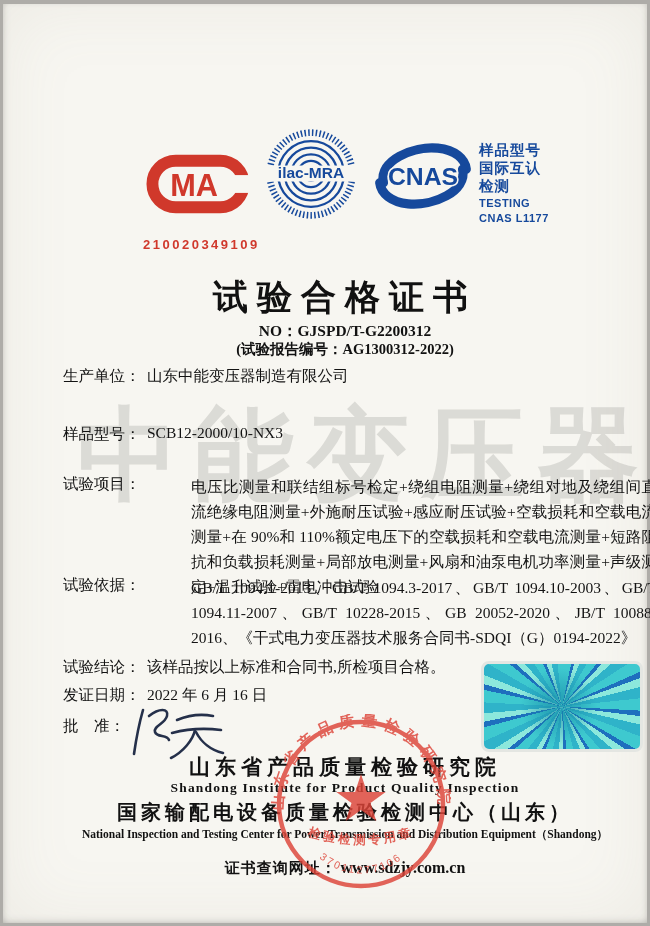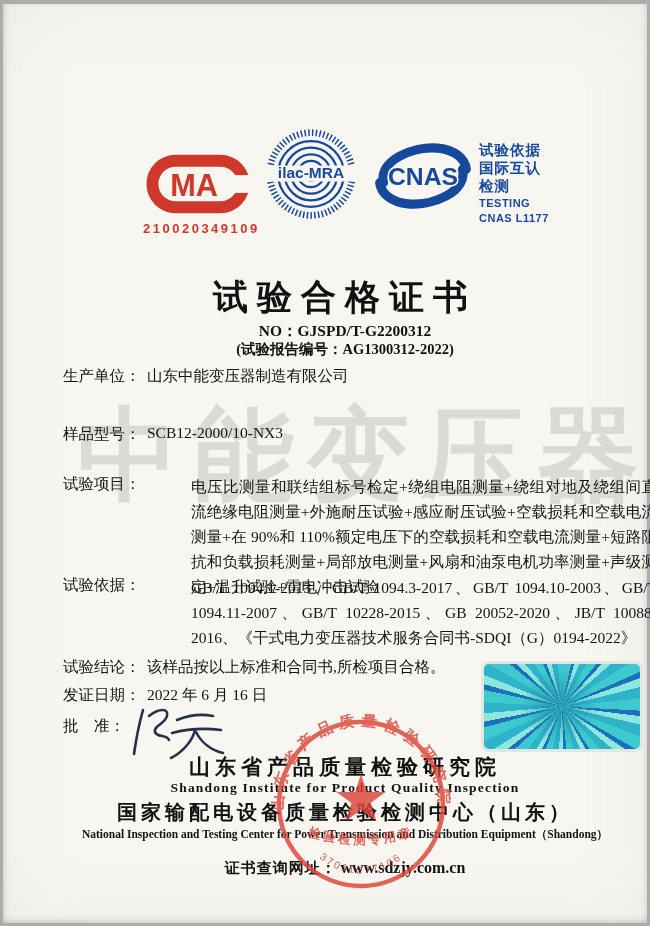--- a/index.html
+++ b/index.html
@@ -6,21 +6,21 @@
     background:#aeaca8;font-family:"Liberation Serif","DejaVu Serif",serif;}
   .page{position:absolute;left:3px;top:4px;width:644px;height:919px;background:#f7f6f1;
     box-shadow:inset 0 0 70px rgba(150,140,120,.10), inset 0 -6px 10px -6px rgba(0,0,0,.18),
     inset 4px 0 8px -5px rgba(0,0,0,.22), inset -4px 0 8px -5px rgba(0,0,0,.18);}
   .abs{position:absolute;}
   .watermark{position:absolute;left:74px;top:384px;font-size:102px;font-weight:bold;
     letter-spacing:13px;color:rgba(125,122,118,.22);white-space:nowrap;z-index:0;}
   
   .cma{left:140px;top:149px;width:110px;text-align:center;z-index:1;}
   .cma-num{color:#d0382b;font-family:"Liberation Sans",sans-serif;font-weight:bold;
-    font-size:13px;letter-spacing:2.5px;margin-top:2px;white-space:nowrap;}
+    font-size:13px;letter-spacing:2.5px;margin-top:18px;white-space:nowrap;}
   .ilac{left:261px;top:123px;width:94px;height:94px;z-index:1;}
   .cnas{left:370px;top:138px;width:100px;height:68px;z-index:1;}
   .cnas-txt{left:476px;top:139px;z-index:1;color:#16499c;font-weight:bold;line-height:1;}
   .cnas-txt .cn{font-size:14.5px;letter-spacing:1px;margin-bottom:3.5px;}
   .cnas-txt .en{font-family:Liberation Sans, sans-serif;font-size:11px;margin-top:4px;letter-spacing:.5px;}
   
   .cwrap{left:35px;width:614px;text-align:center;z-index:1;}
   .title{top:270px;font-size:35px;font-weight:bold;letter-spacing:9px;color:#111;}
   .no-line{top:317px;font-size:15.5px;font-weight:bold;color:#111;}
   .rep-line{top:336px;font-size:14.5px;font-weight:bold;color:#111;}
@@ -80,21 +80,21 @@
 
   <div class="abs cnas">
     <svg width="100" height="68" viewBox="0 0 160 110">
       <path d="M 16 66 C 8 30, 64 6, 104 10 C 132 13, 148 27, 150 44" fill="none" stroke="#16499c" stroke-width="15" stroke-linecap="round"></path>
       <path d="M 144 44 C 152 80, 96 104, 56 100 C 28 97, 12 83, 10 66" fill="none" stroke="#16499c" stroke-width="15" stroke-linecap="round"></path>
       <text x="80" y="70" text-anchor="middle" font-family="Liberation Sans,sans-serif" font-weight="bold" font-size="40" fill="#16499c" stroke="#f7f6f1" stroke-width="5" paint-order="stroke">CNAS</text>
     </svg>
   </div>
 
   <div class="abs cnas-txt">
-    <div class="cn">试验依据</div>
+    <div class="cn">样品型号</div>
     <div class="cn">国际互认</div>
     <div class="cn">检测</div>
     <div class="en">TESTING</div>
     <div class="en">CNAS L1177</div>
   </div>
 
   <div class="abs cwrap title">试验合格证书</div>
   <div class="abs cwrap no-line">NO：GJSPD/T-G2200312</div>
   <div class="abs cwrap rep-line">(试验报告编号：AG1300312-2022)</div>
 

